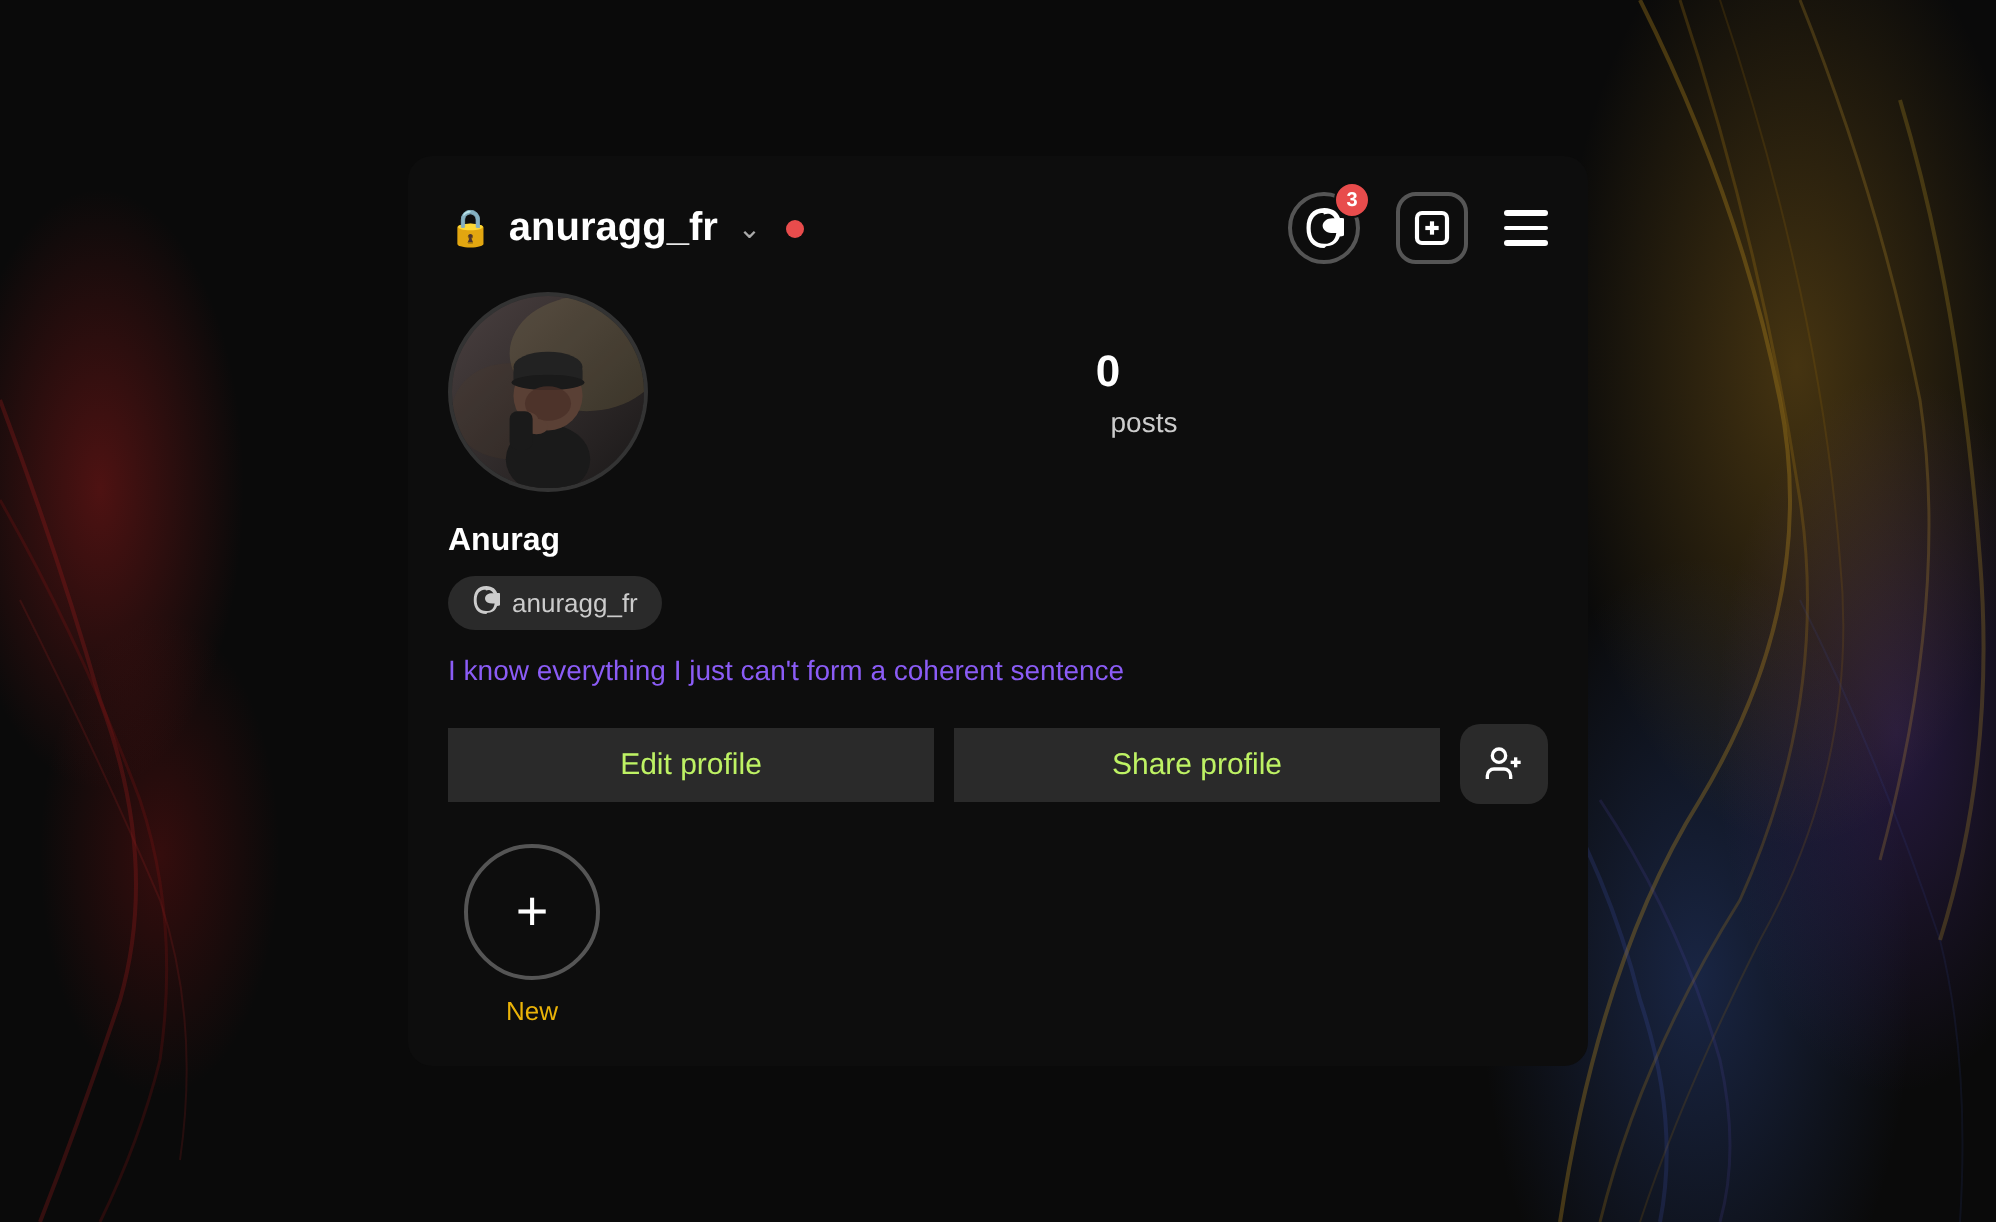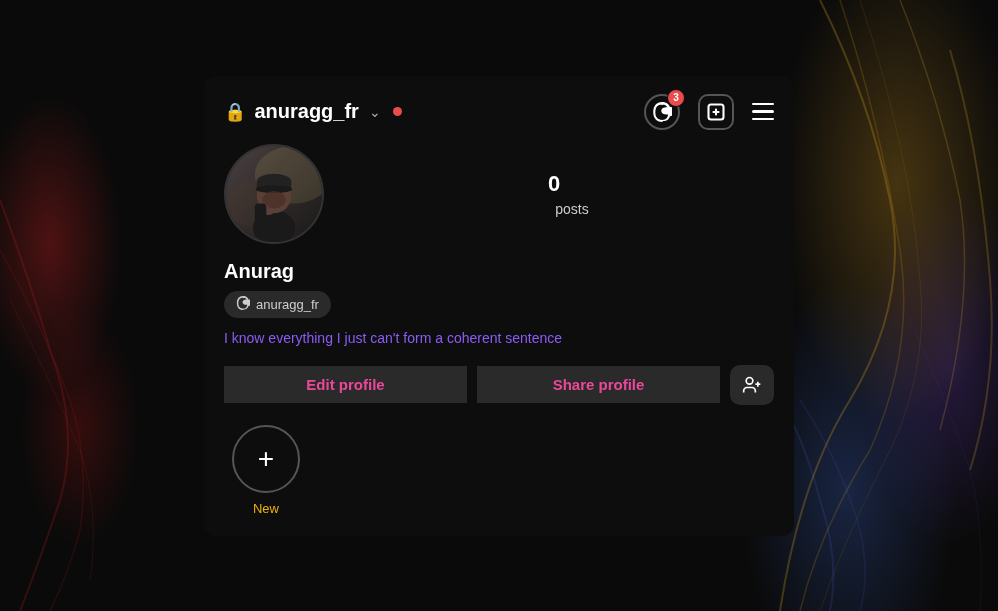--- a/index.html
+++ b/index.html
@@ -218,21 +218,21 @@
       color: #ccc;
       padding-left: 36px;
     }
 
     
     .bio-section {
       padding: 0 20px 16px 20px;
     }
 
     .display-name {
-      font-size: 20px;
+      font-size: 16px;
       font-weight: 700;
       color: #fff;
       margin-bottom: 8px;
     }
 
     .threads-handle-badge {
       display: inline-flex;
       align-items: center;
       gap: 6px;
       background: #2a2a2a;
@@ -264,23 +264,23 @@
       gap: 10px;
       padding: 0 20px 20px 20px;
     }
 
     .btn-action {
       flex: 1;
       padding: 10px 0;
       background: #2a2a2a;
       border: none;
       border-radius: 0;
-      color: #ec4899;
+      color: #bef264;
       font-size: 15px;
-      font-weight: 700;
+      font-weight: 400;
       cursor: pointer;
     }
 
     .btn-add-person {
       width: 44px;
       height: 40px;
       background: #2a2a2a;
       border: none;
       border-radius: 10px;
       color: #fff;

